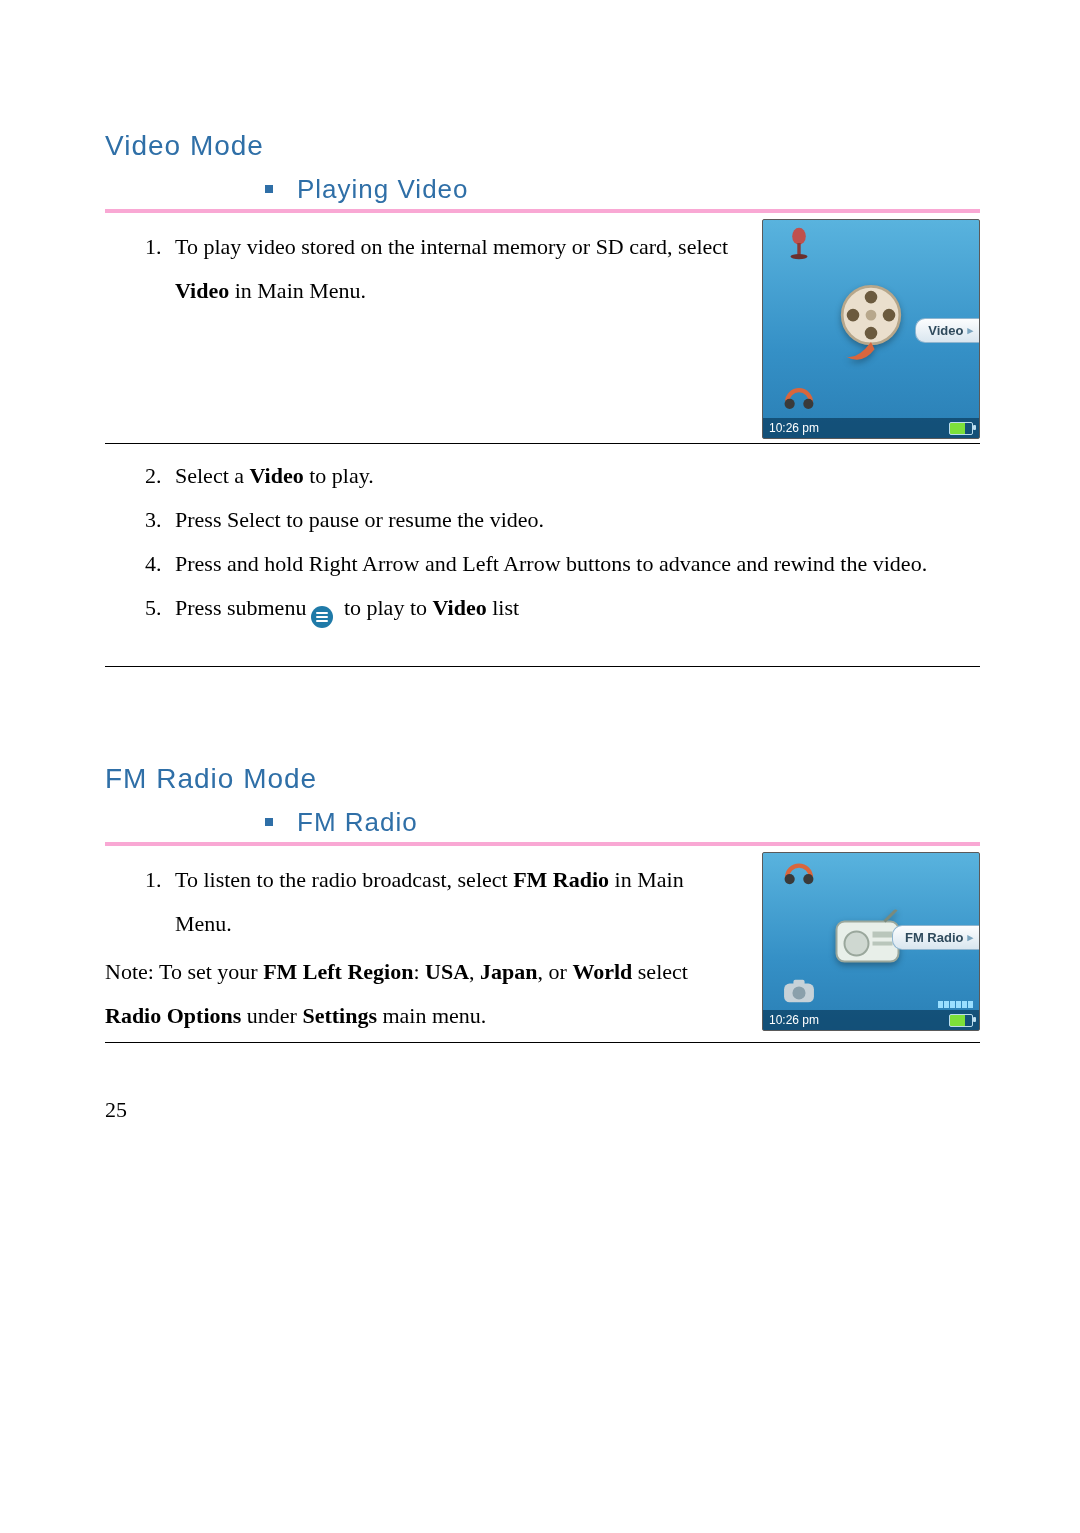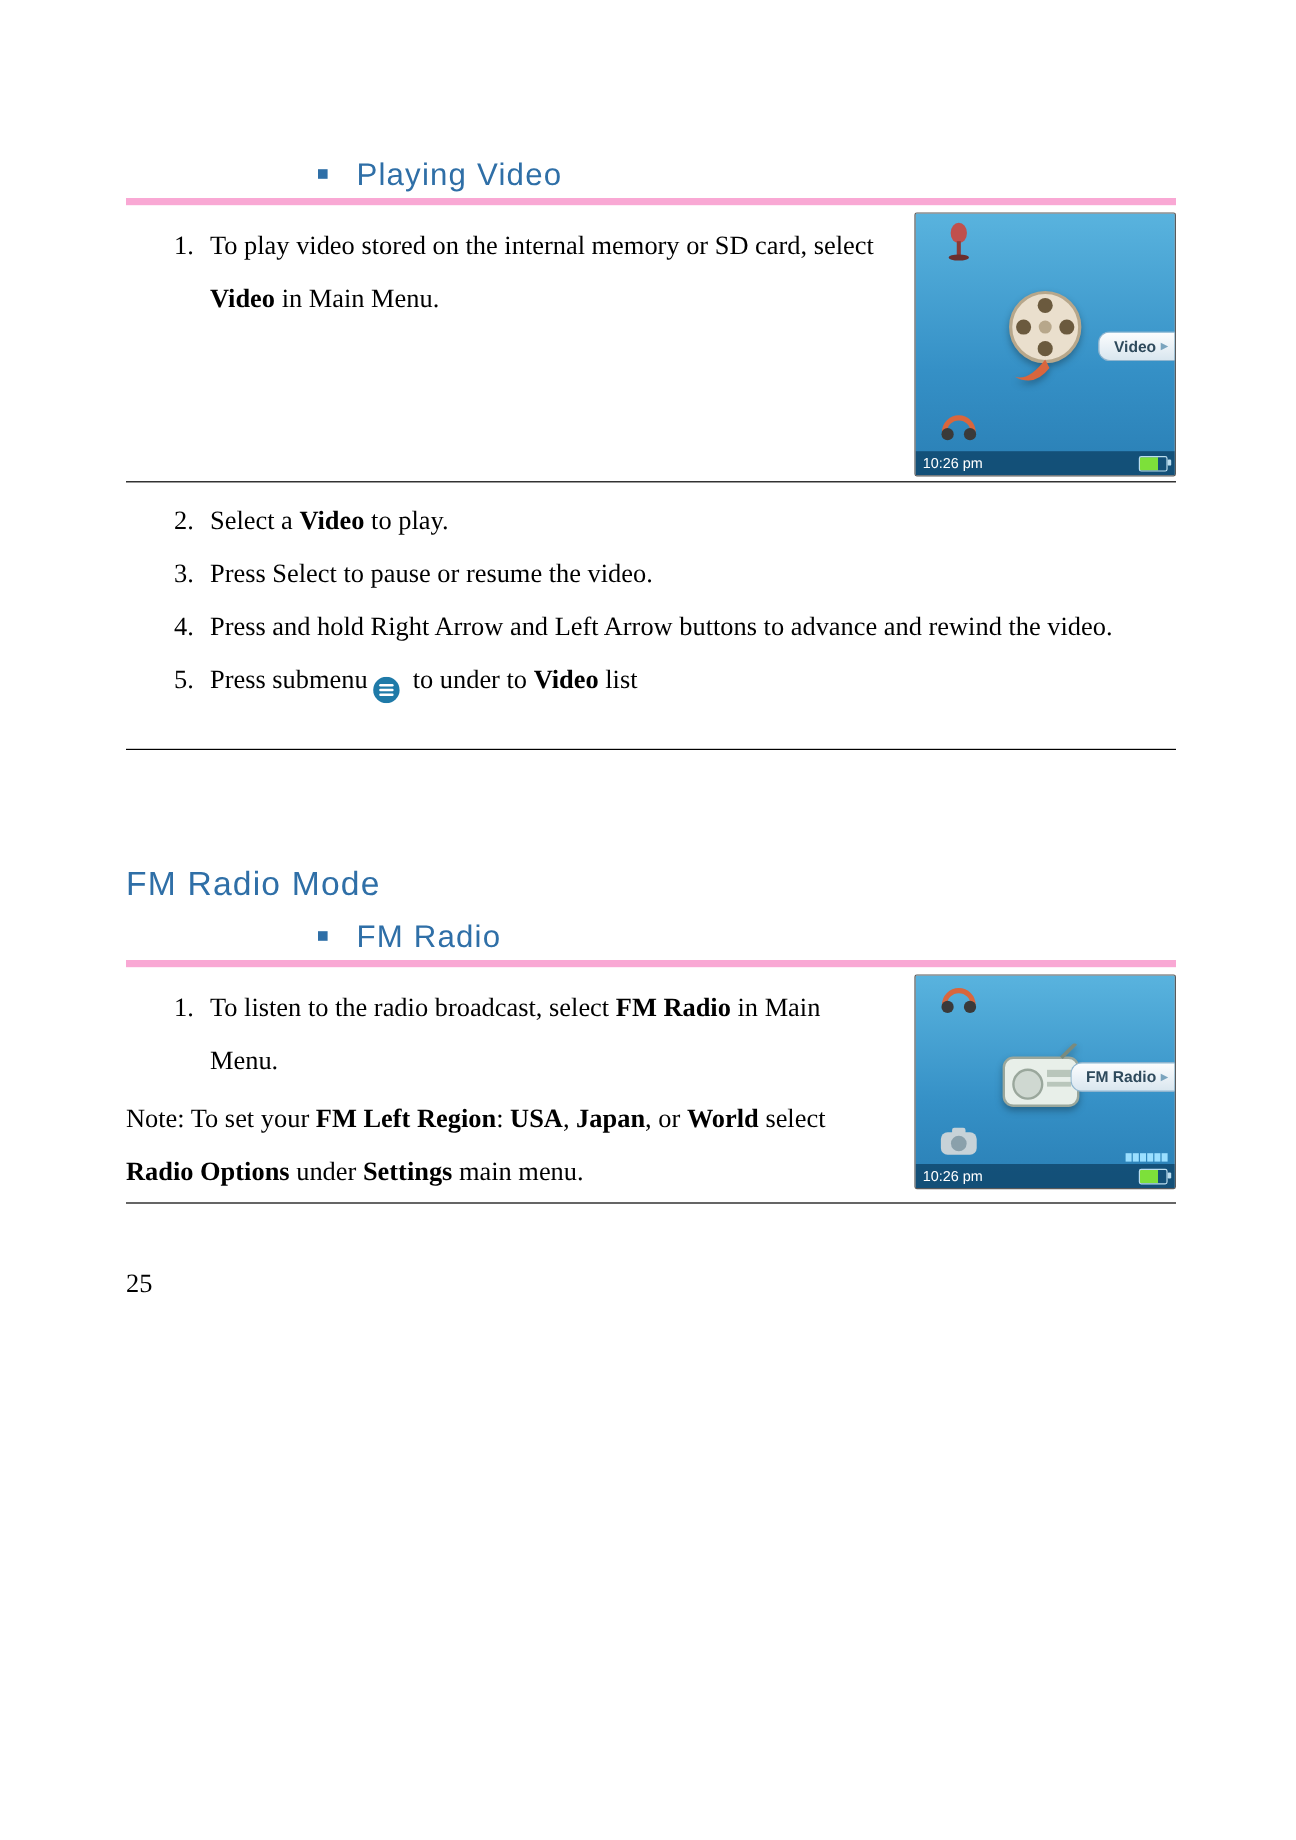--- a/index.html
+++ b/index.html
@@ -18,21 +18,21 @@
   }
   .section-heading {
     font-family: Arial, Helvetica, sans-serif;
     color: #2f6fa7;
     font-size: 28px;
     letter-spacing: 1px;
     margin: 0 0 12px 0;
     font-weight: 400;
   }
   .sub-heading-row {
-    border-bottom: 6px solid #f9a8d4;
+    border-bottom: 4px solid #f9a8d4;
     padding-bottom: 4px;
     margin-bottom: 6px;
     display: flex;
     align-items: flex-end;
   }
   .sub-heading-row .bullet {
     display: inline-block;
     width: 8px;
     height: 8px;
     background: #2f6fa7;
@@ -147,20 +147,21 @@
   }
   .fm-left { flex:1; }
   .stripes { position:absolute; right:6px; bottom:22px; display:flex; gap:1px;}
   .stripes span{ display:block; width:5px; height:7px; background:#9adfff;}
 </style>
 </head>
 <body>
 
 <div class="page">
 
+  <h2 class="section-heading">Video Mode</h2>
 
   <div class="sub-heading-row">
     <span class="bullet"></span>
     <span class="sub-heading">Playing Video</span>
   </div>
 
   <div class="content-row">
     <ol class="steps" start="1">
       <li>
         <span>To play video stored on the internal memory or SD card, select </span><span class="bold">Video</span><span> in Main Menu.</span>
@@ -217,21 +218,21 @@
       <span>Press and hold Right Arrow and Left Arrow buttons to advance and rewind the video.</span>
     </li>
     <li>
       <span>Press submenu</span><span class="inline-icon">
         <svg viewBox="0 0 24 22">
             <circle cx="12" cy="11" r="11" fill="#1f7aa8"></circle>
             <rect x="6" y="6" width="12" height="2" rx="1" fill="#fff"></rect>
             <rect x="6" y="10" width="12" height="2" rx="1" fill="#fff"></rect>
             <rect x="6" y="14" width="12" height="2" rx="1" fill="#fff"></rect>
           </svg>
-      </span><span> to under to </span><span class="bold">Video</span><span> list</span>
+      </span><span> to play to </span><span class="bold">Video</span><span> list</span>
     </li>
   </ol>
 
   <div class="divider" style="margin-top:36px;"></div>
 
   <div class="section-gap"></div>
 
   <h2 class="section-heading">FM Radio Mode</h2>
 
   <div class="sub-heading-row">

